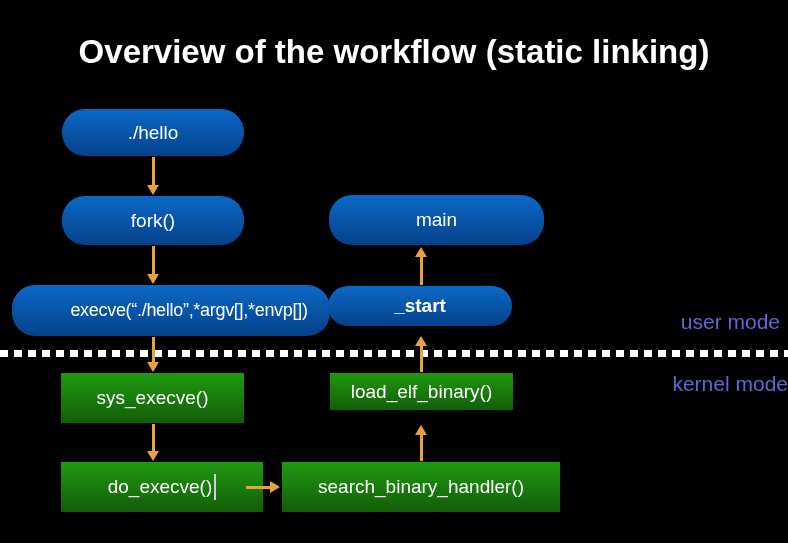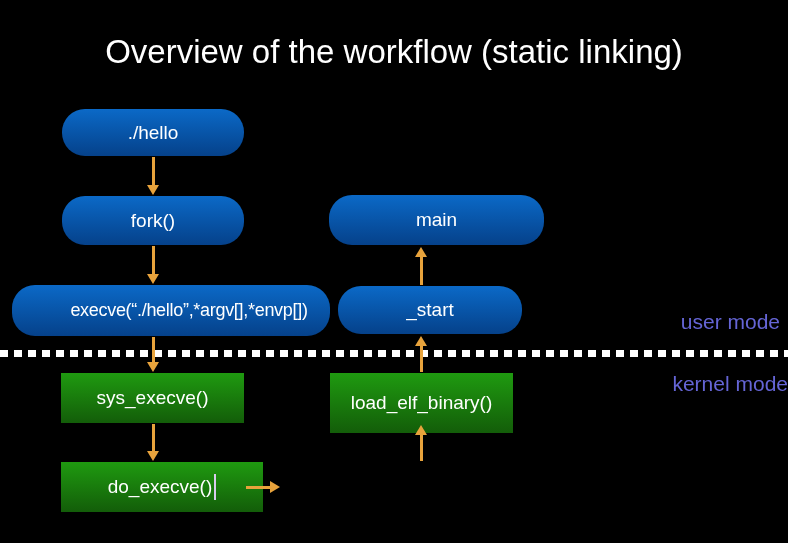--- a/index.html
+++ b/index.html
@@ -25,21 +25,21 @@
     font-family: "Liberation Sans", sans-serif;
   }
   .title {
     position: absolute;
     top: 33px;
     left: 0;
     width: 100%;
     text-align: center;
     color: var(--title-text);
     font-size: 33px;
-    font-weight: 400;
+    font-weight: 700;
     letter-spacing: 0px;
   }
   .node {
     position: absolute;
     display: flex;
     align-items: center;
     justify-content: center;
     color: var(--box-text);
     font-size: 19px;
     white-space: nowrap;
@@ -121,42 +121,45 @@
   </div>
 
   <div class="node node-blue node-wide" style="left:12px; top:285px; width:282px; height:51px;">
     <span>execve(“./hello”,*argv[],*envp[])</span>
   </div>
 
   <div class="node node-blue" style="left:329px; top:195px; width:215px; height:50px;">
     <span>main</span>
   </div>
 
-  <div class="node node-blue" style="left:338px; top:286px; width:184px; height:48px;">
+  <div class="node node-blue" style="left:328px; top:286px; width:184px; height:40px;font-weight:bold;">
     <span>_start</span>
   </div>
 
   <div class="divider"></div>
 
   <div class="mode-label" style="top:310px; right:8px;">user mode</div>
   <div class="mode-label" style="top:372px; right:0px;">kernel mode</div>
 
   <div class="node node-green" style="left:61px; top:373px; width:183px; height:50px;">
     <span>sys_execve()</span>
   </div>
 
-  <div class="node node-green" style="left:330px; top:373px; width:183px; height:60px;">
+  <div class="node node-green" style="left:330px; top:373px; width:183px; height:37px;">
     <span>load_elf_binary()</span>
   </div>
 
   <div class="node node-green" style="left:61px; top:462px; width:202px; height:50px;">
     <span>do_execve()</span>
       <span class="caret"></span>
   </div>
 
+  <div class="node node-green" style="left:282px; top:462px; width:278px; height:50px;">
+    <span>search_binary_handler()</span>
+  </div>
 
   <div class="arrow arrow-v arrow-down" style="left:147px; top:157px; height:38px;">
     <div class="line"></div>
     <div class="head"></div>
   </div>
 
   <div class="arrow arrow-v arrow-down" style="left:147px; top:246px; height:38px;">
     <div class="line"></div>
     <div class="head"></div>
   </div>

